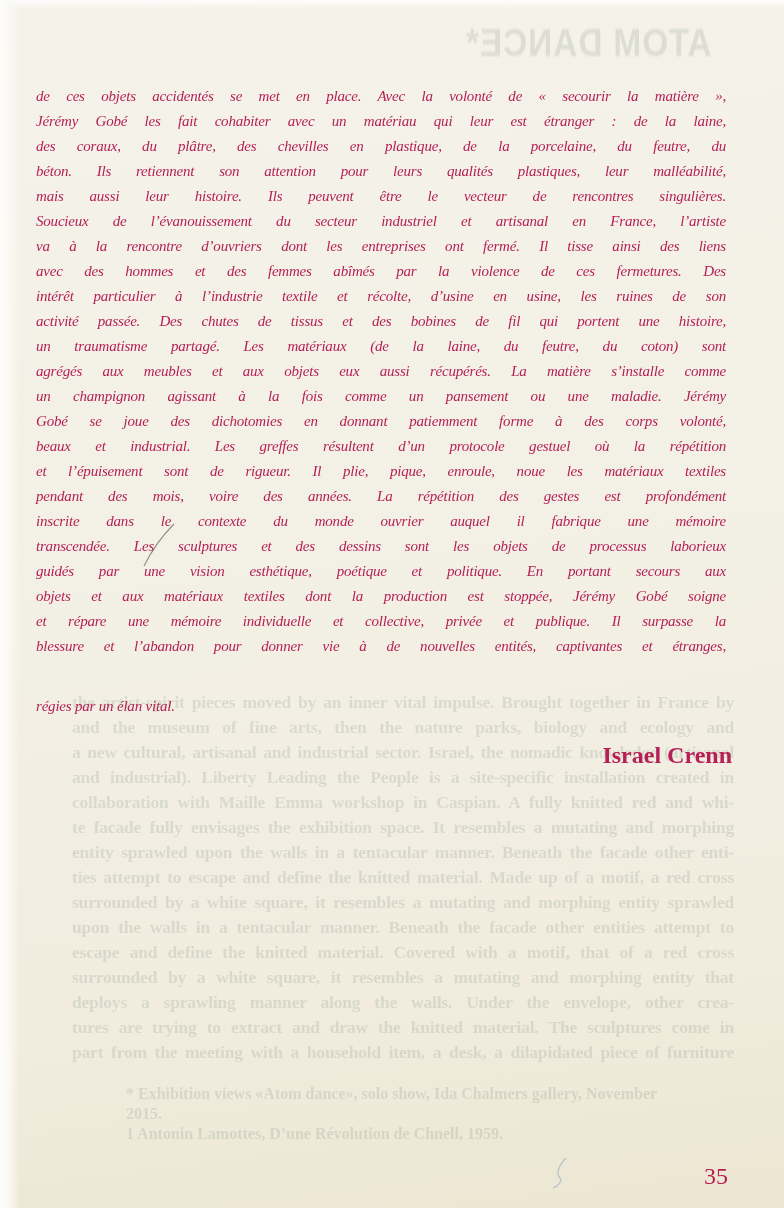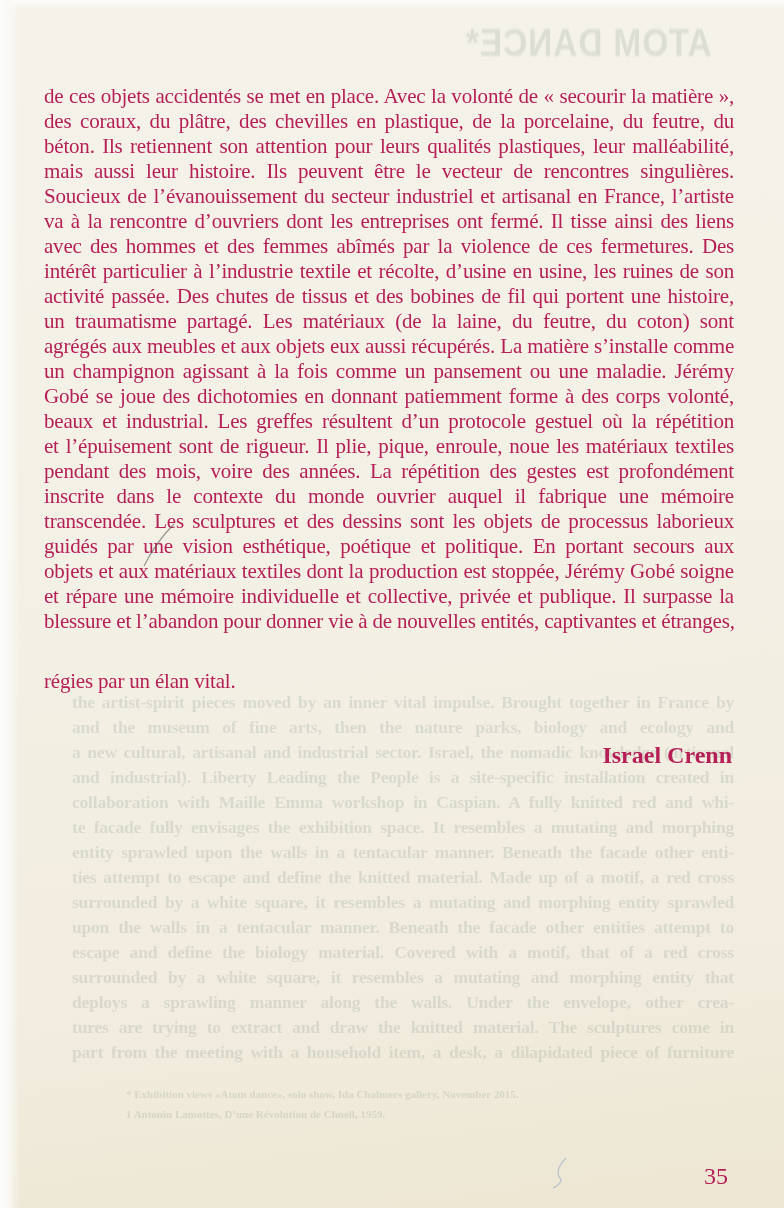--- a/index.html
+++ b/index.html
@@ -45,28 +45,29 @@
     text-align: justify;
     text-align-last: justify;
     height: 25px; overflow: hidden; margin-left: 28px;
   }
   .ghost-footnotes {
     position: absolute; left: 126px; top: 1084px; width: 560px;
     color: var(--ghost, #a8b4a6);
     opacity: 0.32;
     filter: blur(0.6px);
     font-weight: 700;
-    font-size: 11px; line-height: 20px;
+    font-size: 16px; line-height: 20px;
   }
   
   .body-text {
-    position: absolute; left: 44px; top: 84px; width: 690px;
+    position: absolute; left: 36px; top: 84px; width: 690px;
     color: var(--ink, #b51f56);
-    font-size: 21px; line-height: 25px; letter-spacing: -0.2px;
+    font-size: 15px; line-height: 25px; letter-spacing: -0.2px;
     z-index: 2;
+    font-style: italic;
   }
   .body-text .bline {
     text-align: justify;
     text-align-last: justify;
     height: 25px; overflow: visible;
     white-space: nowrap;
   }
   .body-text .bline:last-child { text-align-last: left; margin-top: 35px; }
   .author {
     position: absolute; right: 52px; top: 742px;
@@ -97,34 +98,35 @@
       <div class="gline">the artist-spirit pieces moved by an inner vital impulse. Brought together in France by</div>
       <div class="gline">and the museum of fine arts, then the nature parks, biology and ecology and</div>
       <div class="gline">a new cultural, artisanal and industrial sector. Israel, the nomadic knowledge (artisanal</div>
       <div class="gline">and industrial). Liberty Leading the People is a site-specific installation created in</div>
       <div class="gline">collaboration with Maille Emma workshop in Caspian. A fully knitted red and whi-</div>
       <div class="gline">te facade fully envisages the exhibition space. It resembles a mutating and morphing</div>
       <div class="gline">entity sprawled upon the walls in a tentacular manner. Beneath the facade other enti-</div>
       <div class="gline">ties attempt to escape and define the knitted material. Made up of a motif, a red cross</div>
       <div class="gline">surrounded by a white square, it resembles a mutating and morphing entity sprawled</div>
       <div class="gline">upon the walls in a tentacular manner. Beneath the facade other entities attempt to</div>
-      <div class="gline">escape and define the biology material. Covered with a motif, that of a red cross</div>
+      <div class="gline">escape and define the knitted material. Covered with a motif, that of a red cross</div>
       <div class="gline">surrounded by a white square, it resembles a mutating and morphing entity that</div>
       <div class="gline">deploys a sprawling manner along the walls. Under the envelope, other crea-</div>
       <div class="gline">tures are trying to extract and draw the knitted material. The sculptures come in</div>
       <div class="gline">part from the meeting with a household item, a desk, a dilapidated piece of furniture</div>
     </div>
 
   <div class="ghost-footnotes">
       <div class="gfline">* Exhibition views «Atom dance», solo show, Ida Chalmers gallery, November 2015.</div>
       <div class="gfline">1 Antonin Lamottes, D’une Révolution de Chnell, 1959.</div>
     </div>
 
   <div class="body-text">
       <div class="bline">de ces objets accidentés se met en place. Avec la volonté de « secourir la matière »,</div>
+      <div class="bline">Jérémy Gobé les fait cohabiter avec un matériau qui leur est étranger : de la laine,</div>
       <div class="bline">des coraux, du plâtre, des chevilles en plastique, de la porcelaine, du feutre, du</div>
       <div class="bline">béton. Ils retiennent son attention pour leurs qualités plastiques, leur malléabilité,</div>
       <div class="bline">mais aussi leur histoire. Ils peuvent être le vecteur de rencontres singulières.</div>
       <div class="bline">Soucieux de l’évanouissement du secteur industriel et artisanal en France, l’artiste</div>
       <div class="bline">va à la rencontre d’ouvriers dont les entreprises ont fermé. Il tisse ainsi des liens</div>
       <div class="bline">avec des hommes et des femmes abîmés par la violence de ces fermetures. Des</div>
       <div class="bline">intérêt particulier à l’industrie textile et récolte, d’usine en usine, les ruines de son</div>
       <div class="bline">activité passée. Des chutes de tissus et des bobines de fil qui portent une histoire,</div>
       <div class="bline">un traumatisme partagé. Les matériaux (de la laine, du feutre, du coton) sont</div>
       <div class="bline">agrégés aux meubles et aux objets eux aussi récupérés. La matière s’installe comme</div>

